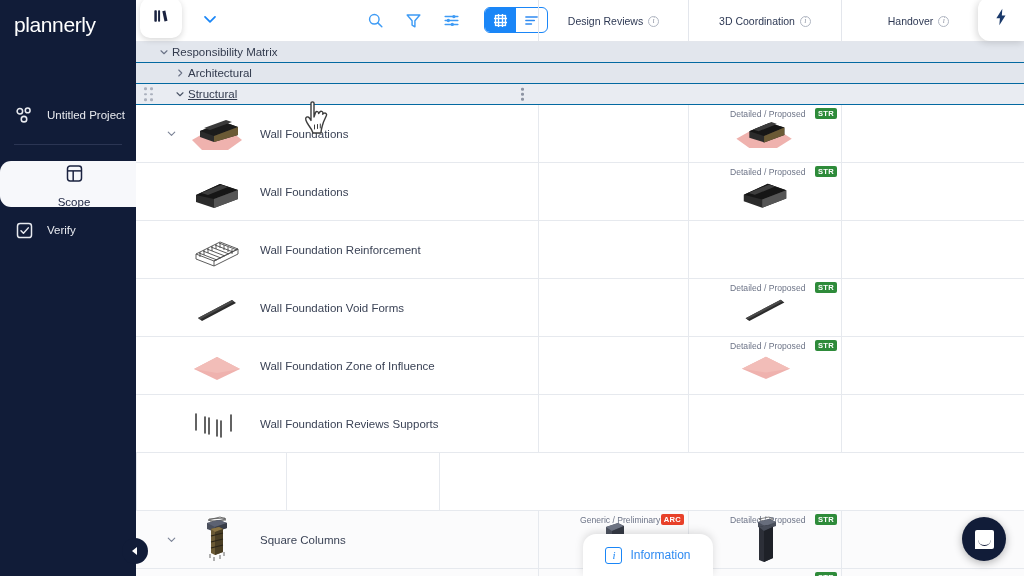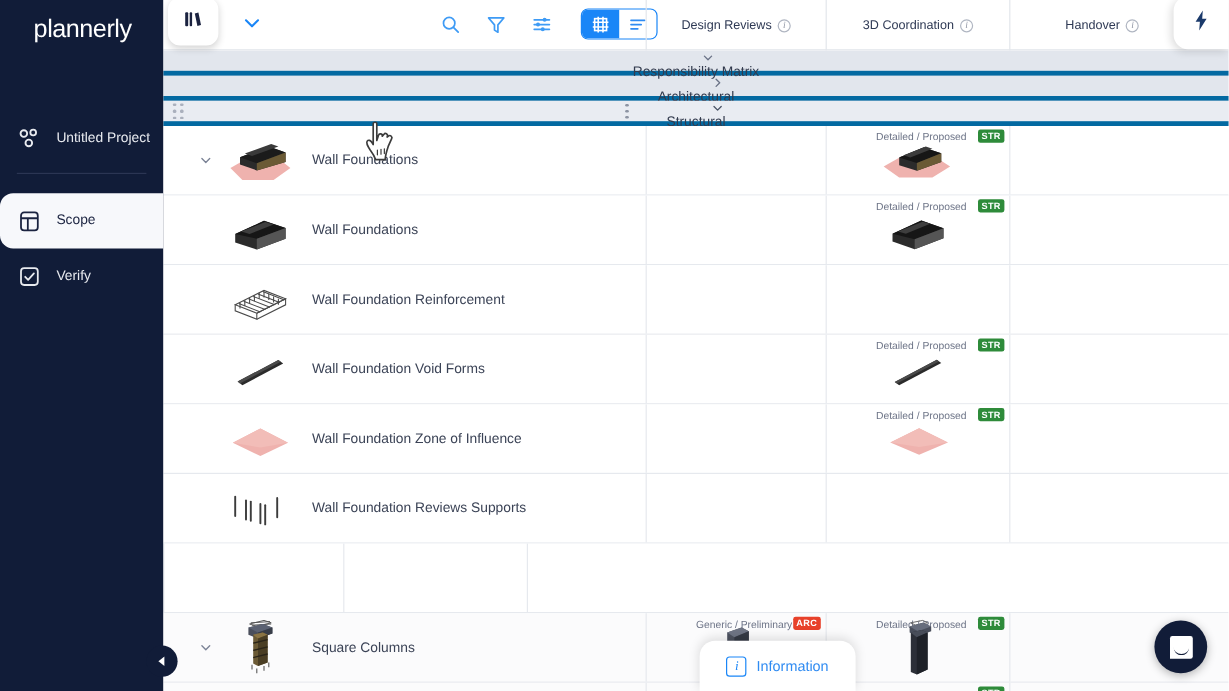--- a/index.html
+++ b/index.html
@@ -15,21 +15,21 @@
   .sidebar {
     width: 136px; height: 576px;
     background: #111c38;
     position: relative;
     flex: 0 0 136px;
     z-index: 5;
   }
   .brand {
     height: 50px;
     display: flex; align-items: center;
-    padding-left: 28px;
+    padding-left: 14px;
   }
   .brand-text {
     color: #ffffff;
     font-size: 21px;
     letter-spacing: -0.4px;
     font-weight: 400;
   }
   .side-item {
     display: flex; align-items: center;
     gap: 11px;
@@ -41,20 +41,21 @@
   }
   .side-item .ico { width: 24px; height: 24px; flex: 0 0 24px; display:flex; align-items:center; justify-content:center; }
   .side-item .ico svg { display:block; }
   .side-item.project { margin-top: 42px; }
   .side-item.active {
     background: #f7f8fb;
     color: #1b2340;
     border-radius: 11px 0 0 11px;
     margin-left: 0px;
     width: 136px;
+    flex-direction: column;
   }
   .side-item.active .ico svg * { stroke: #1b2340; }
   .divider {
     height: 1px; background: #2b3553;
     margin: 6px 14px 6px 14px;
   }
   .side-nav { margin-top: 16px; }
   .side-bottom { position: absolute; bottom: 22px; left: 0; width: 136px; }
   .avatar {
     width: 24px; height: 24px; border-radius: 50%;
@@ -134,23 +135,22 @@
     display:flex; align-items:center; justify-content:center;
     box-shadow: -2px 2px 7px rgba(0,0,0,.14);
     z-index: 3;
   }
 
   
   .treehead { background: #e2e6ed; }
   .trow {
     height: 21px; display: flex; align-items: center;
     font-size: 11.5px; color: #323a4d;
-    border-bottom: 4px solid #0369a1;
+    border-bottom: 1px solid #0369a1;
     position: relative;
-    flex-direction: column;
   }
   .trow .chv { width: 16px; display:flex;align-items:center;justify-content:center; }
   .trow .lbl { white-space: nowrap; }
   .trow.lvl0 .chv { margin-left: 20px; }
   .trow.lvl1 .chv { margin-left: 36px; }
   .trow.sel { background: #e9ecf2; text-decoration: underline; }
   .drag-handle {
     position: absolute; left: 8px; top: 50%; transform: translateY(-50%);
     display: grid; grid-template-columns: 3px 3px; gap: 3px;
   }

